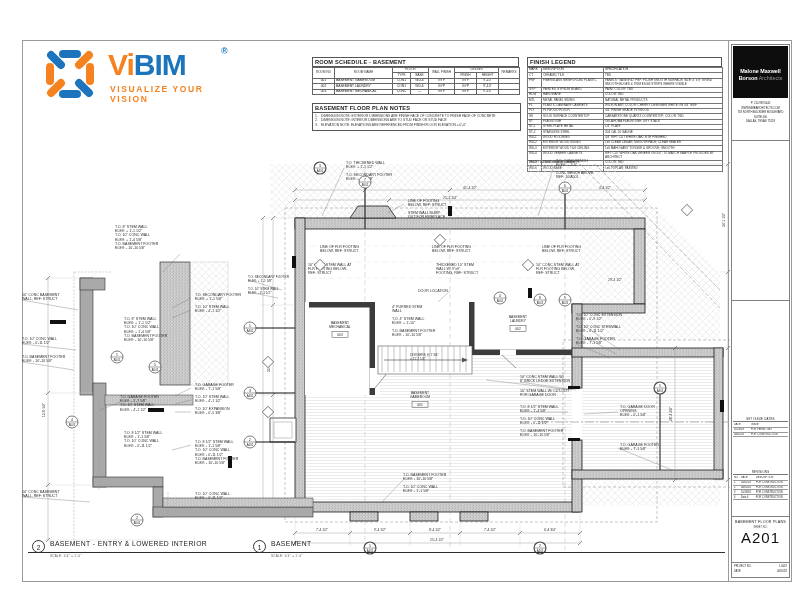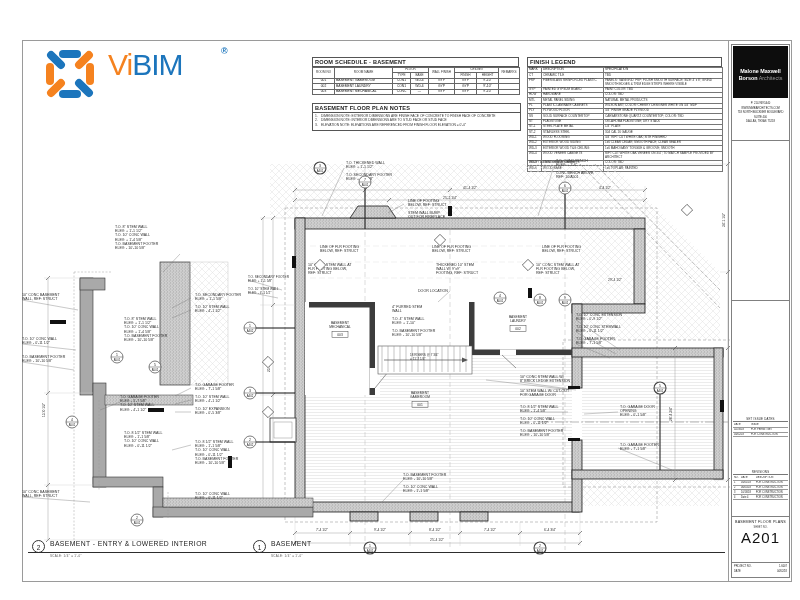--- a/index.html
+++ b/index.html
@@ -6,21 +6,21 @@
   .canvas{position:relative;width:800px;height:600px;background:#ffffff;font-family:"Liberation Sans",sans-serif;overflow:hidden;color:#222;}
   .abs{position:absolute;}
   
   .frame{left:22px;top:40px;width:770px;height:542px;border:1px solid #9a9a9a;box-sizing:border-box;}
   .tb-sep{left:728px;top:40px;width:0;height:542px;border-left:1px solid #9a9a9a;}
   .tb-inner{left:731px;top:44px;width:59px;height:534px;border:0.5px solid #808080;box-sizing:border-box;background:#fff;}
   
   .logo{left:38px;top:42px;width:200px;height:70px;}
   .logo-icon{position:absolute;left:2px;top:0;width:62px;height:62px;}
   .pill{position:absolute;width:22px;height:8px;border-radius:4px;}
-  .logo-text{position:absolute;left:70px;top:8px;font-weight:normal;font-size:30px;letter-spacing:-1px;line-height:1;}
+  .logo-text{position:absolute;left:70px;top:8px;font-weight:bold;font-size:30px;letter-spacing:-1px;line-height:1;}
   .logo-vi{color:#F5821F;}
   .logo-bim{color:#1C75BC;}
   .logo-reg{position:absolute;left:183px;top:4px;font-size:9px;color:#1C75BC;font-weight:bold;}
   .logo-tag{position:absolute;left:72px;top:42px;font-size:8.5px;font-weight:bold;color:#F5821F;letter-spacing:1.6px;}
   
   table{border-collapse:collapse;}
   .sched{left:312px;top:57px;width:207px;}
   .sched table{width:207px;table-layout:fixed;}
   .sched .title, .legend .title, .notes .title{font-size:5.6px;font-weight:bold;letter-spacing:.2px;border:0.5px solid #555;padding:1px 2px;background:#fff;}
   .sched td,.sched th{border:0.5px solid #666;font-size:3.3px;font-weight:normal;padding:.4px 1px;line-height:1.15;text-align:center;overflow:hidden;white-space:nowrap;}
@@ -72,20 +72,21 @@
       <div class="pill" style="left:33px;top:14px;background:#F5821F;transform:rotate(135deg);"></div>
       <div class="pill" style="left:39px;top:28px;background:#F5821F;transform:rotate(90deg);"></div>
       <div class="pill" style="left:33px;top:42px;background:#1C75BC;transform:rotate(45deg);"></div>
       <div class="pill" style="left:19px;top:48px;background:#1C75BC;transform:rotate(0deg);"></div>
       <div class="pill" style="left:5px;top:42px;background:#F5821F;transform:rotate(135deg);"></div>
       <div class="pill" style="left:-1px;top:28px;background:#F5821F;transform:rotate(90deg);"></div>
       <div class="pill" style="left:5px;top:14px;background:#1C75BC;transform:rotate(45deg);"></div>
     </div>
     <div class="logo-text"><span class="logo-vi">Vi</span><span class="logo-bim">BIM</span></div>
     <div class="logo-reg">®</div>
+    <div class="logo-tag">VISUALIZE YOUR VISION</div>
   </div>
 
   <div class="abs sched">
     <div class="title">ROOM SCHEDULE - BASEMENT</div>
     <table>
       <colgroup>
           <col style="width:22px">
           <col style="width:58px">
           <col style="width:18px">
           <col style="width:18px">

